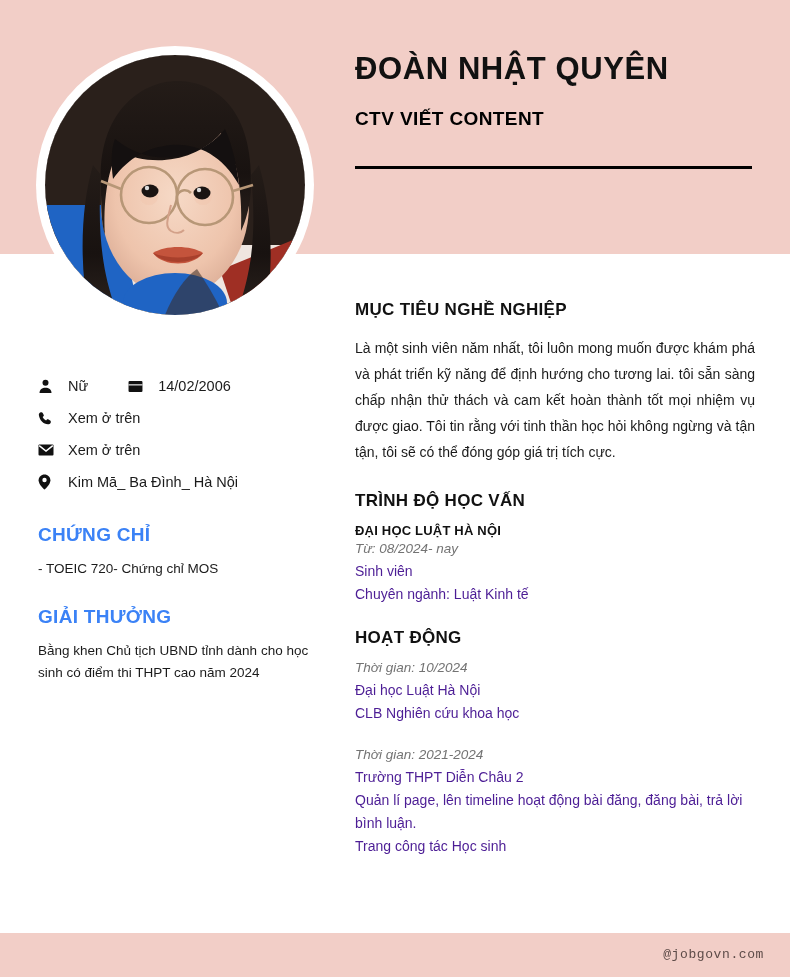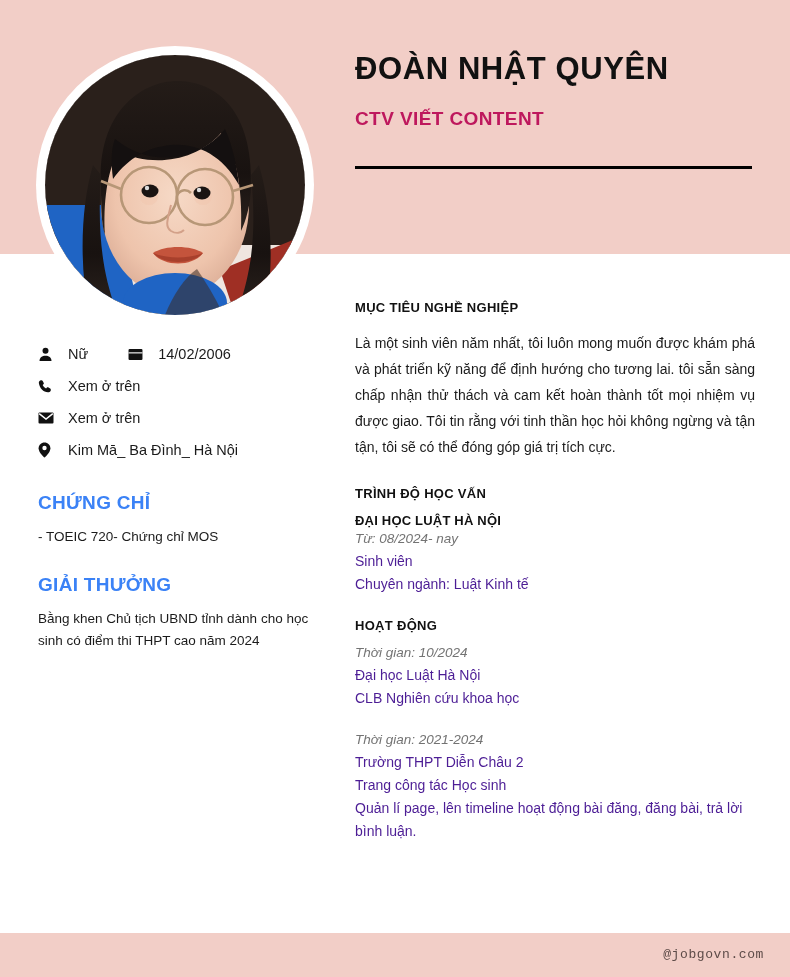--- a/index.html
+++ b/index.html
@@ -69,21 +69,21 @@
     line-height: 42px;
     color: #111111;
   }
   #role {
     position: absolute;
     left: 355px; top: 108px;
     width: 410px;
     font-size: 19px;
     font-weight: bold;
     letter-spacing: 0.4px;
-    color: #be185d;
+    color: #000000;
   }
   #header-rule {
     position: absolute;
     left: 355px; top: 166px;
     width: 397px; height: 3px;
     background: #000000;
   }
 
   
   #left-col {
@@ -104,21 +104,21 @@
     justify-content: flex-start;
     color: #111111;
   }
   .contact-ico svg { display:block; }
   .contact-txt {
     font-size: 14.5px;
     color: #1b1b1b;
     padding-left: 8px;
     white-space: nowrap;
   }
-  .contact-row.two-up { gap: 0; }
+  .contact-row.two-up { gap: 0; margin-top: 32px; }
   .contact-cell {
     display: flex;
     align-items: center;
   }
   .contact-cell.second { margin-left: 40px; align-items: center; }
 
   .lsection-title {
     font-size: 19px;
     font-weight: bold;
     letter-spacing: 0.3px;
@@ -134,21 +134,21 @@
   }
 
   
   #right-col {
     position: absolute;
     left: 355px; top: 300px;
     width: 400px;
   }
   .rsection { margin-bottom: 4px; }
   .rsection-title {
-    font-size: 13px;
+    font-size: 17px;
     font-weight: bold;
     letter-spacing: 0.3px;
     color: #111111;
     margin-bottom: 10px;
   }
   .objective {
     font-size: 14px;
     line-height: 26px;
     text-align: justify;
     color: #1b1b1b;
@@ -327,21 +327,21 @@
 
     <div class="entry">
       <div class="ital">Thời gian: 10/2024</div>
       <div class="rline">Đại học Luật Hà Nội</div>
       <div class="rline">CLB Nghiên cứu khoa học</div>
     </div>
 
     <div class="entry gap">
       <div class="ital">Thời gian:  2021-2024</div>
       <div class="rline">Trường THPT Diễn Châu 2</div>
+      <div class="rline">Quản lí page, lên timeline hoạt động bài đăng, đăng bài, trả lời bình luận.</div>
       <div class="rline">Trang công tác Học sinh</div>
-      <div class="rline">Quản lí page, lên timeline hoạt động bài đăng, đăng bài, trả lời bình luận.</div>
     </div>
   </div>
 
 </div>
 
 <div id="footer-band"></div>
 <div id="watermark">@jobgovn.com</div>
 
 </body></html>

